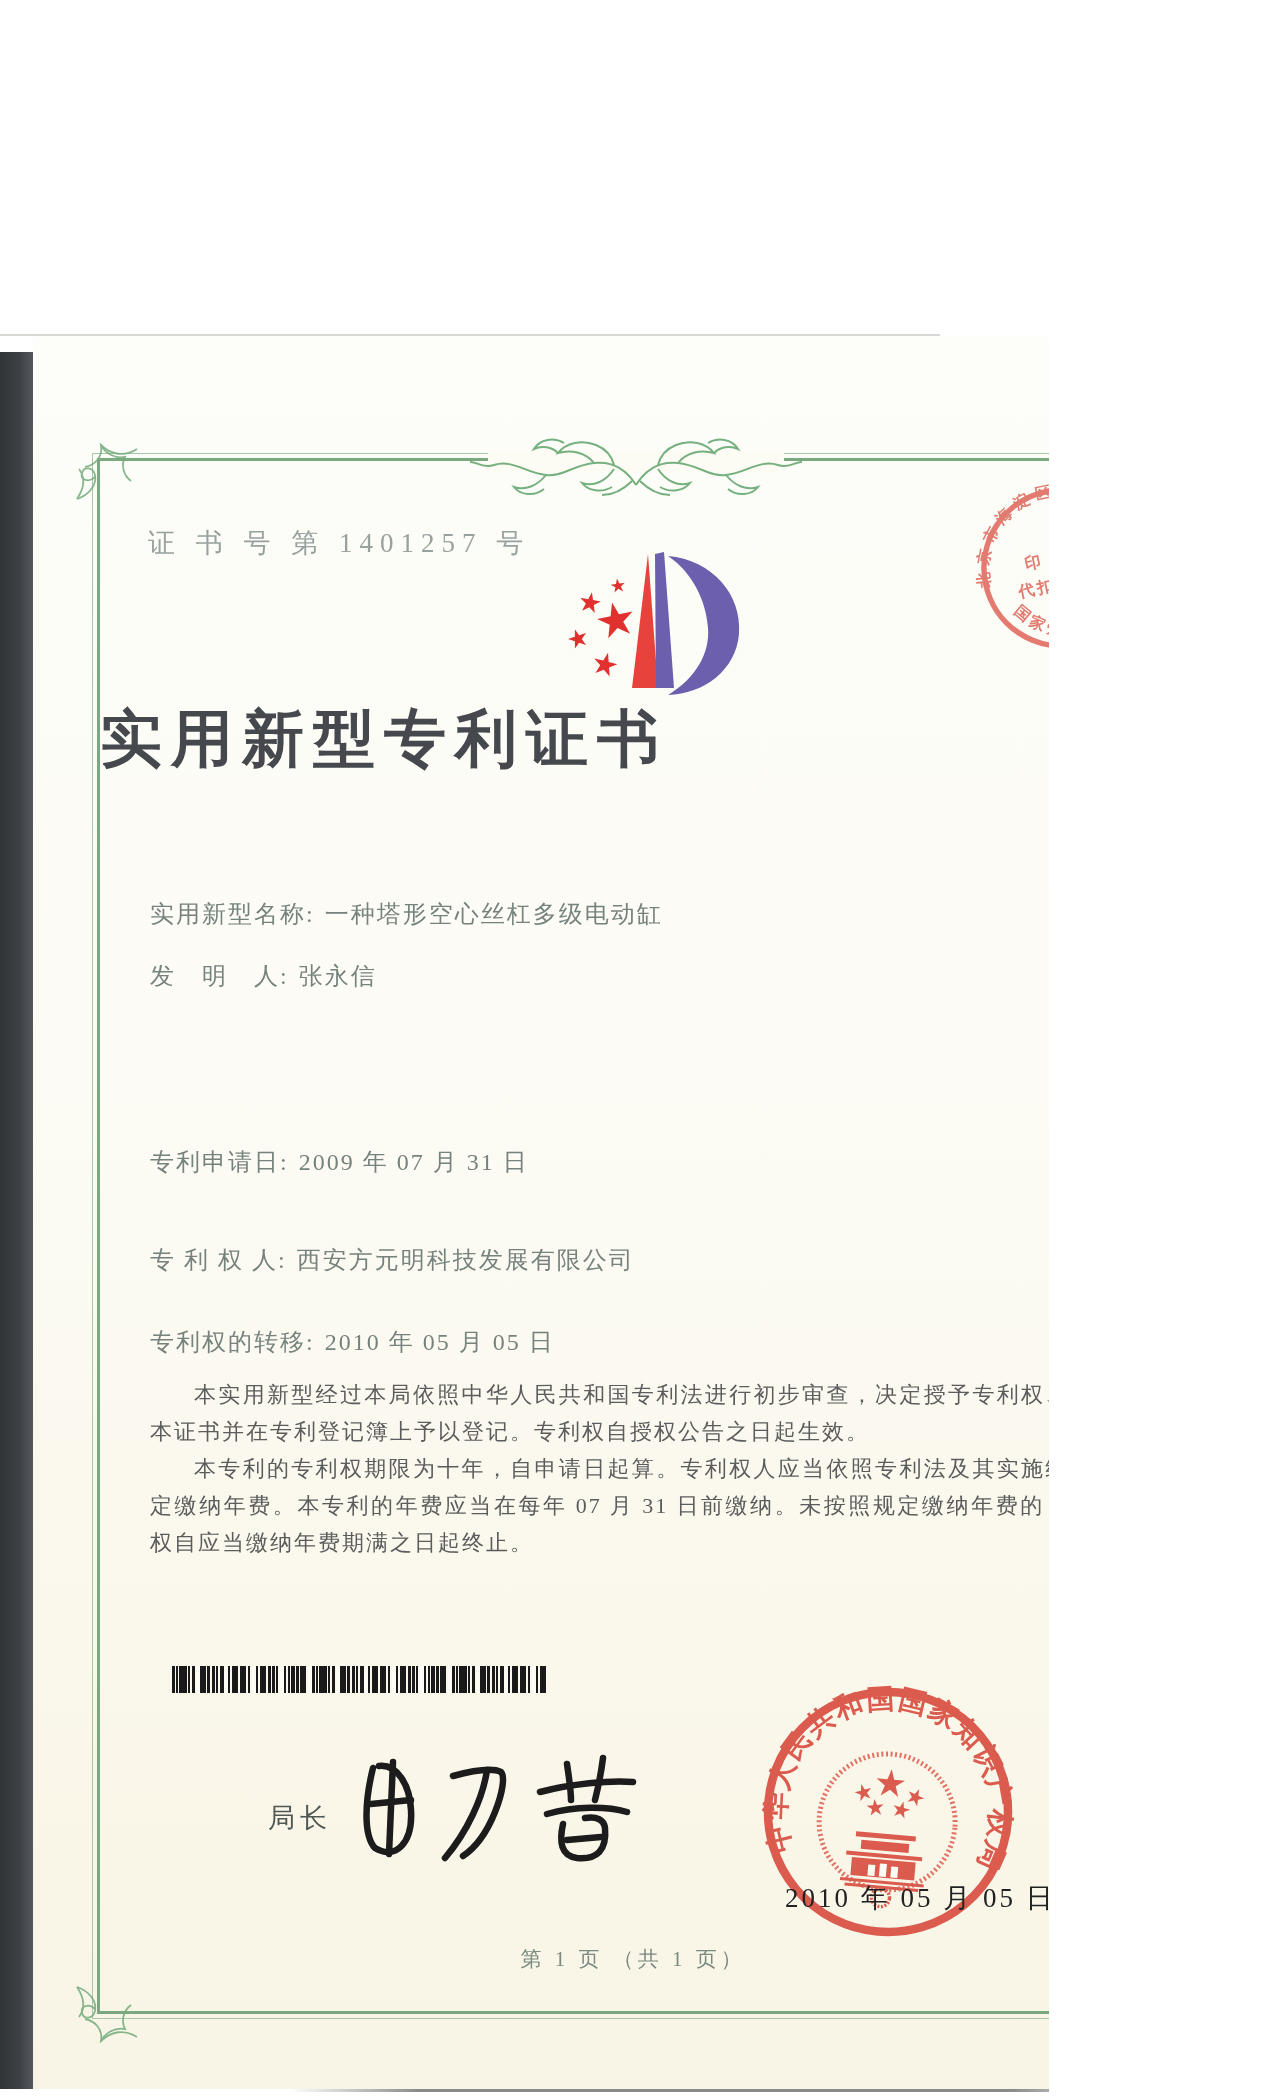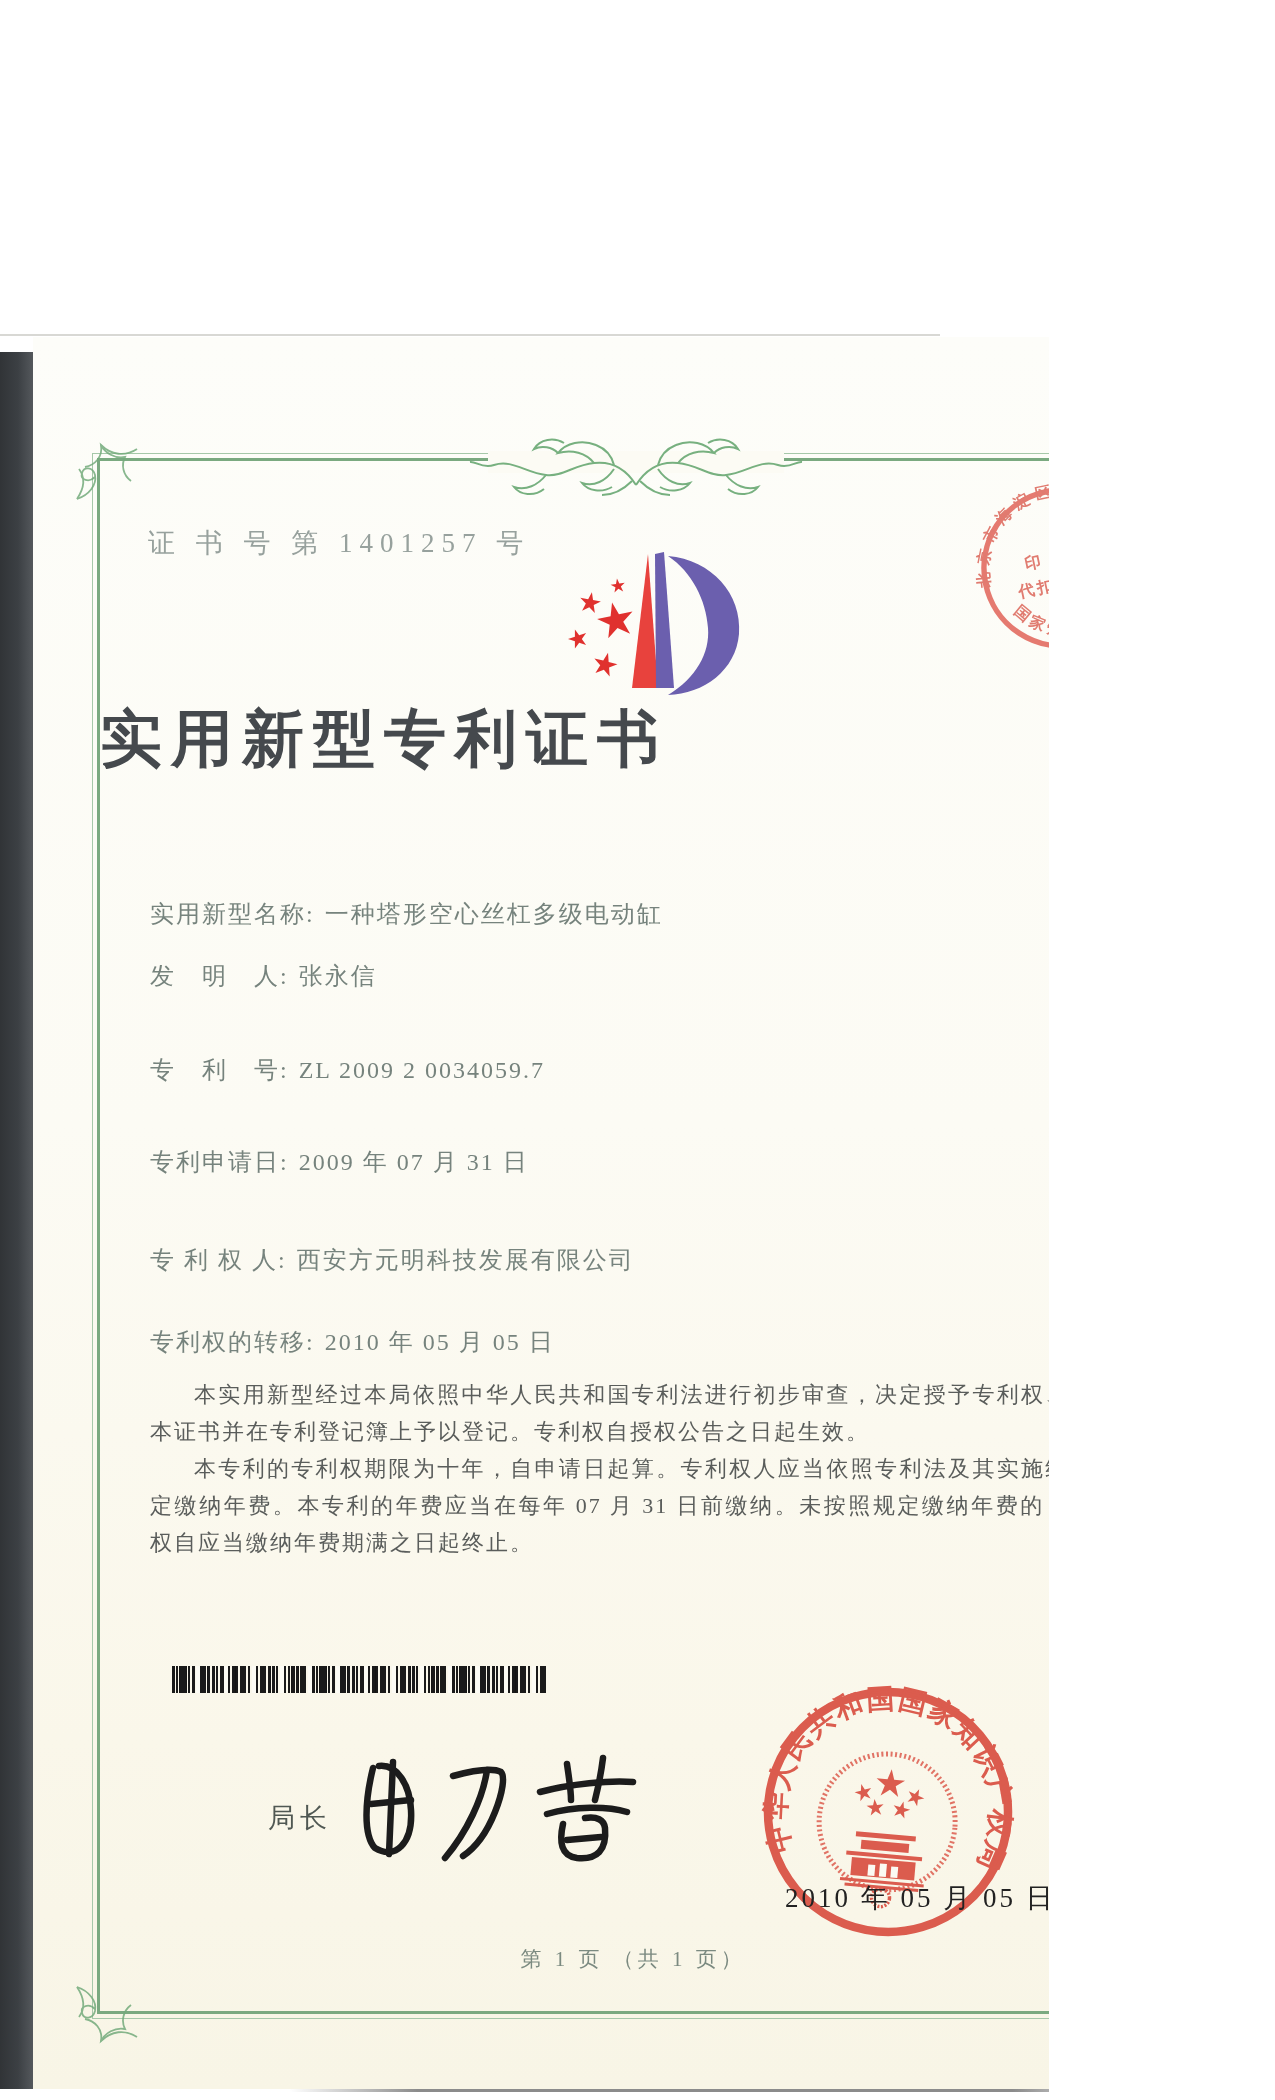--- a/index.html
+++ b/index.html
@@ -160,23 +160,20 @@
       <path d="M 116,14 C 160,18 190,52 187,92 C 184,128 152,152 116,153 C 144,136 158,111 156,86 C 154,58 140,30 116,14 Z" fill="#6b5fae"></path>
     </svg>
 
     <h1 class="title">实用新型专利证书</h1>
 
     <div class="field f1">
       <span class="flabel">实用新型名称:</span><span class="fvalue">一种塔形空心丝杠多级电动缸</span>
     </div>
     <div class="field f2">
       <span class="flabel">发　明　人:</span><span class="fvalue">张永信</span>
-    </div>
-    <div class="field f3">
-      <span class="flabel">专　利　号:</span><span class="fvalue">ZL 2009 2 0034059.7</span>
     </div>
     <div class="field f4">
       <span class="flabel">专利申请日:</span><span class="fvalue">2009 年 07 月 31 日</span>
     </div>
     <div class="field f5">
       <span class="flabel">专 利 权 人:</span><span class="fvalue">西安方元明科技发展有限公司</span>
     </div>
     <div class="field f6">
       <span class="flabel">专利权的转移:</span><span class="fvalue">2010 年 05 月 05 日</span>
     </div>

